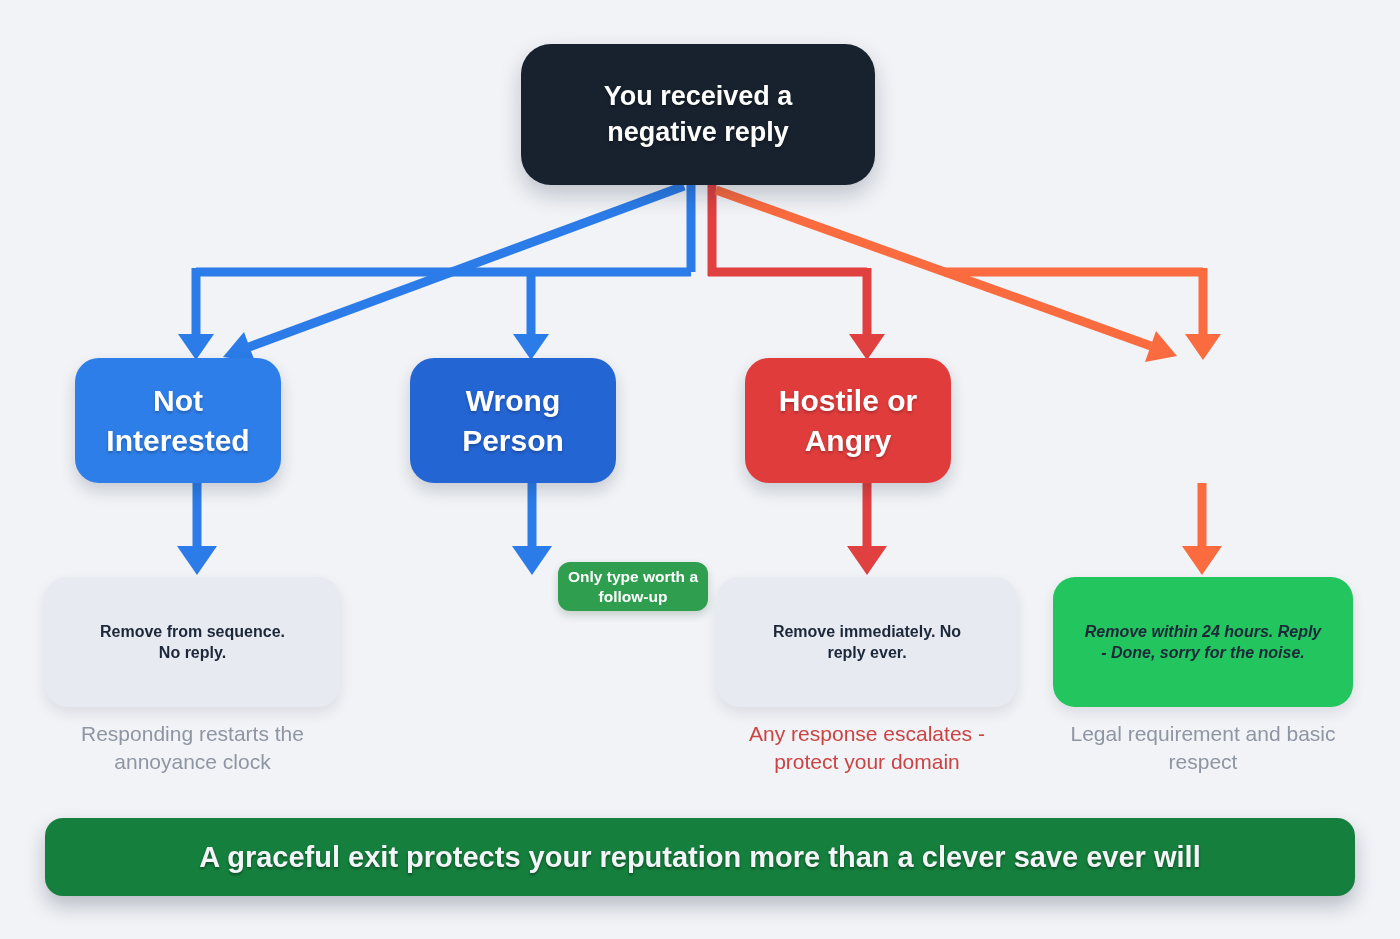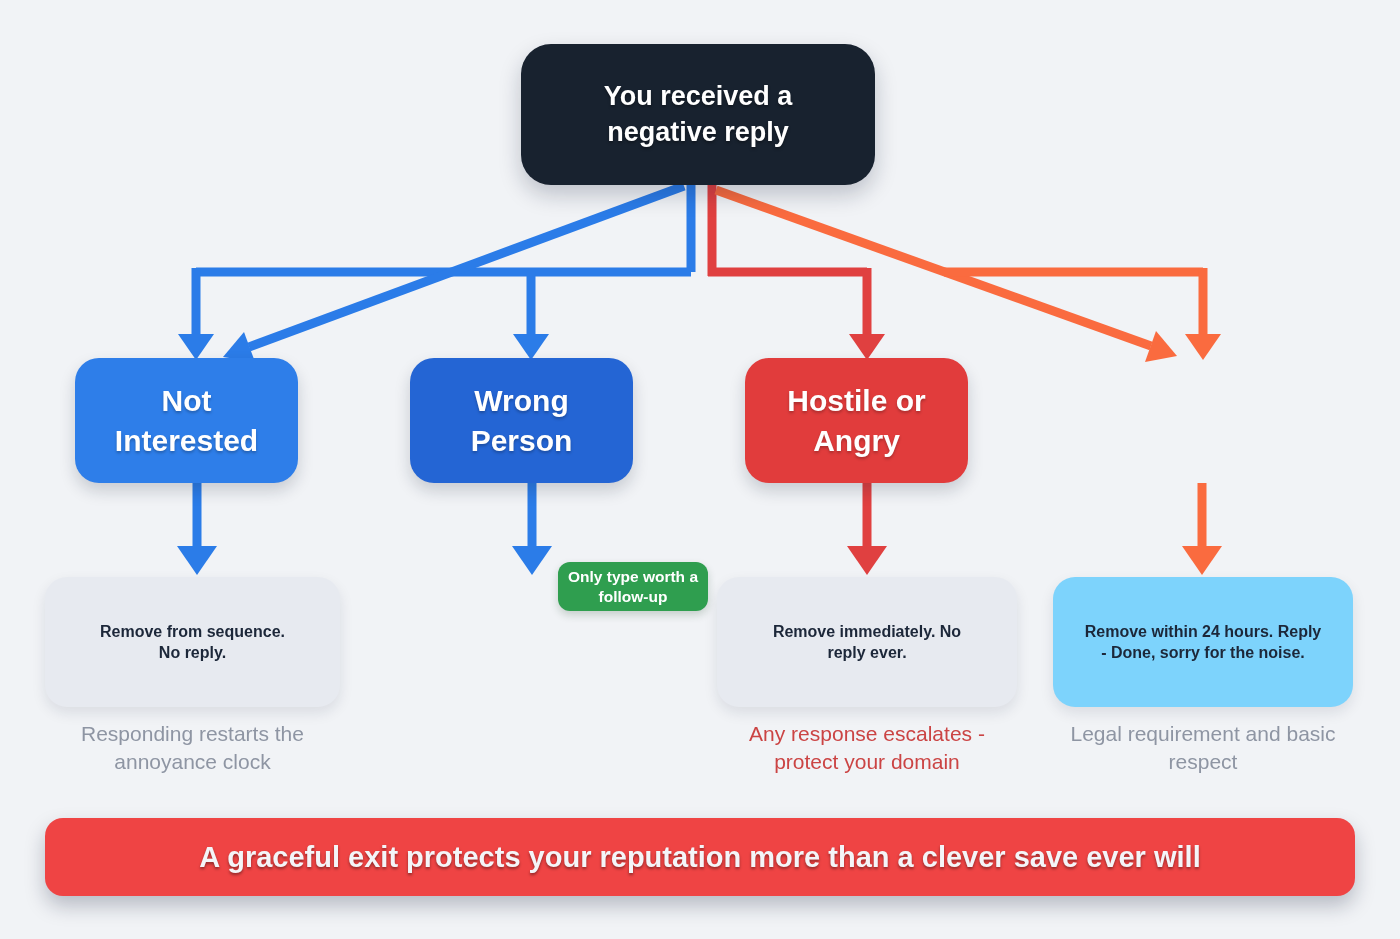--- a/index.html
+++ b/index.html
@@ -23,21 +23,21 @@
   }
   .root-node{
     left:521px;top:44px;width:354px;height:141px;
     border-radius:30px;
     color:#fff;font-size:27px;font-weight:bold;line-height:1.32;
     padding:0 28px;
     box-shadow:0 10px 22px rgba(15,25,50,.22);
     text-shadow:0 2px 3px rgba(0,0,0,.35);
   }
   .branch-node{
-    top:358px;width:223px;height:125px;
+    top:358px;width:206px;height:125px;
     border-radius:24px;
     color:#fff;font-size:30px;font-weight:bold;line-height:1.33;
     padding:0 32px;
     box-shadow:0 8px 16px rgba(15,25,50,.18);
     text-shadow:0 2px 3px rgba(0,0,0,.25);
   }
   .b1{left:75px;}.b2{left:410px;}.b3{left:745px;}.b4{left:1080px;}
   .result-box{
     top:577px;height:130px;
     border-radius:22px;
@@ -131,21 +131,21 @@
   <div class="node root-node" style="background: rgb(24, 34, 47);">You received a negative reply</div>
 
   <div class="node branch-node b1" style="background: rgb(46, 126, 233);">Not Interested</div>
   <div class="node branch-node b2" style="background: rgb(36, 101, 212);">Wrong Person</div>
   <div class="node branch-node b3" style="background: rgb(225, 60, 60);">Hostile or Angry</div>
 
   <div class="badge" style="background: rgb(47, 158, 79);">Only type worth a follow-up</div>
 
   <div class="node result-box r1" style="background: rgb(231, 234, 240);">Remove from sequence. No reply.</div>
   <div class="node result-box r3" style="background: rgb(231, 234, 240);">Remove immediately. No reply ever.</div>
-  <div class="node result-box r4" style="background: #7dd3fc;">Remove within 24 hours. Reply - Done, sorry for the noise.</div>
+  <div class="node result-box r4" style="background: #22c55e; font-style: italic;">Remove within 24 hours. Reply - Done, sorry for the noise.</div>
 
   <div class="note n1" style="color: rgb(142, 149, 163);">Responding restarts the annoyance clock</div>
   <div class="note n3" style="color: rgb(203, 68, 68);">Any response escalates - protect your domain</div>
   <div class="note n4" style="color: rgb(142, 149, 163);">Legal requirement and basic respect</div>
 
-  <div class="node footer-bar" style="background: #ef4444;">A graceful exit protects your reputation more than a clever save ever will</div>
+  <div class="node footer-bar" style="background: #15803d;">A graceful exit protects your reputation more than a clever save ever will</div>
 
 </div>
 
 </body></html>

